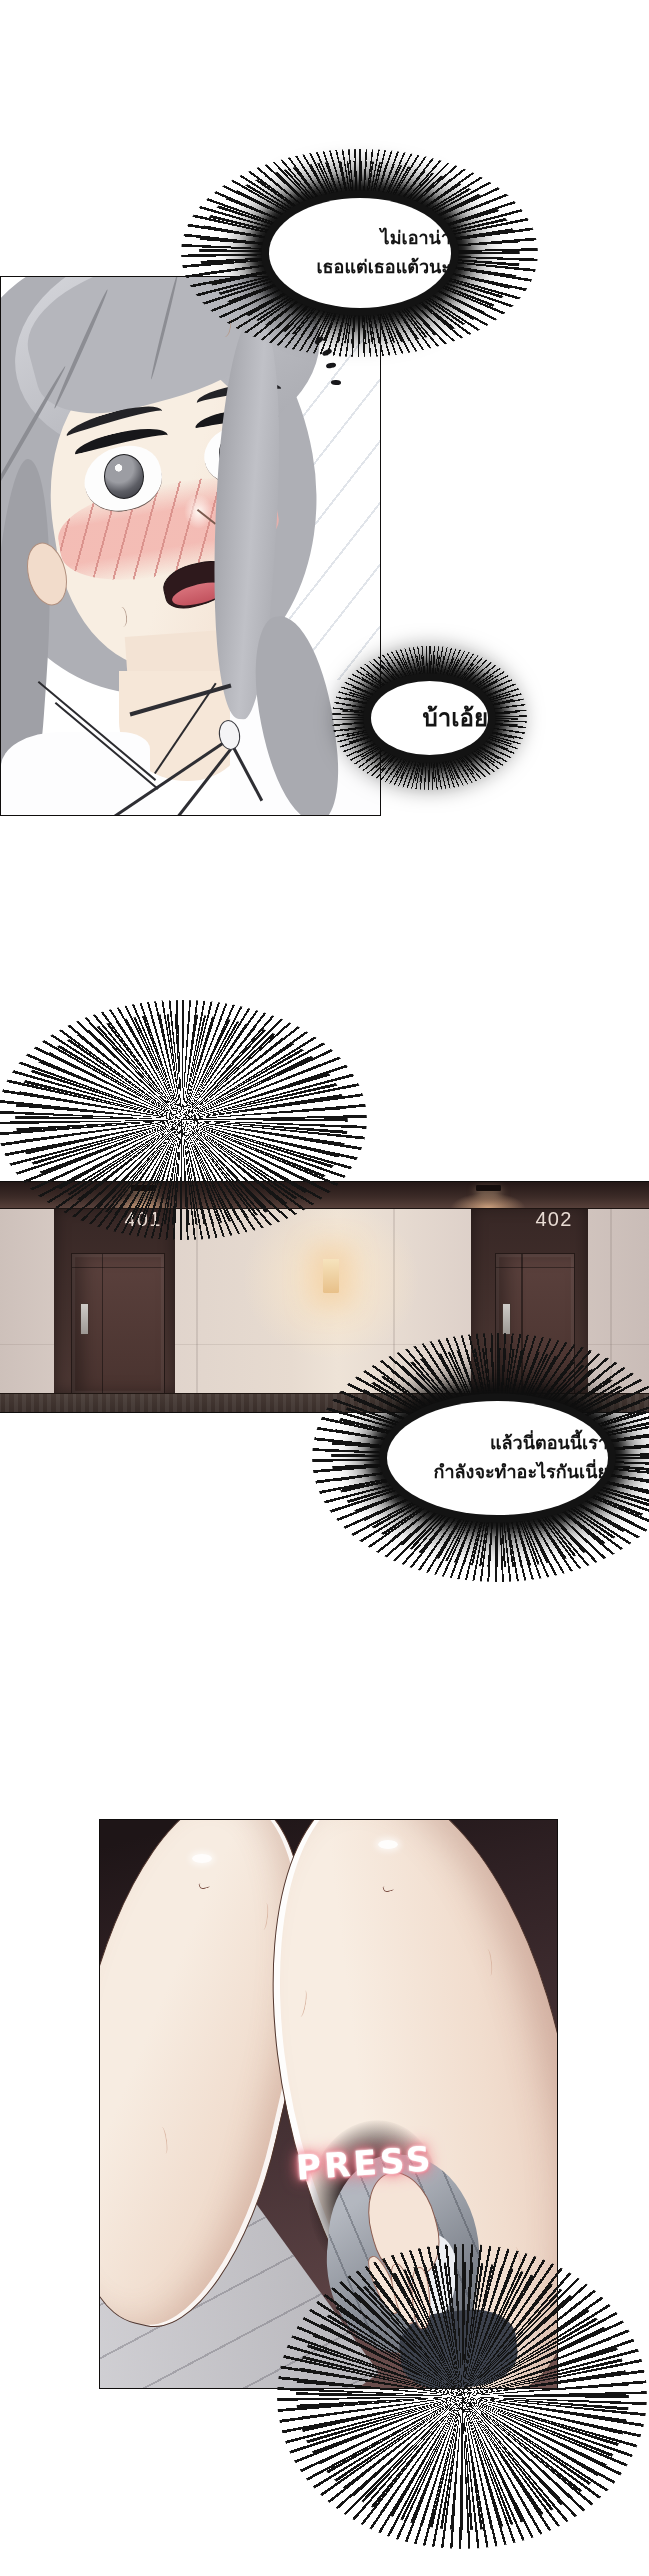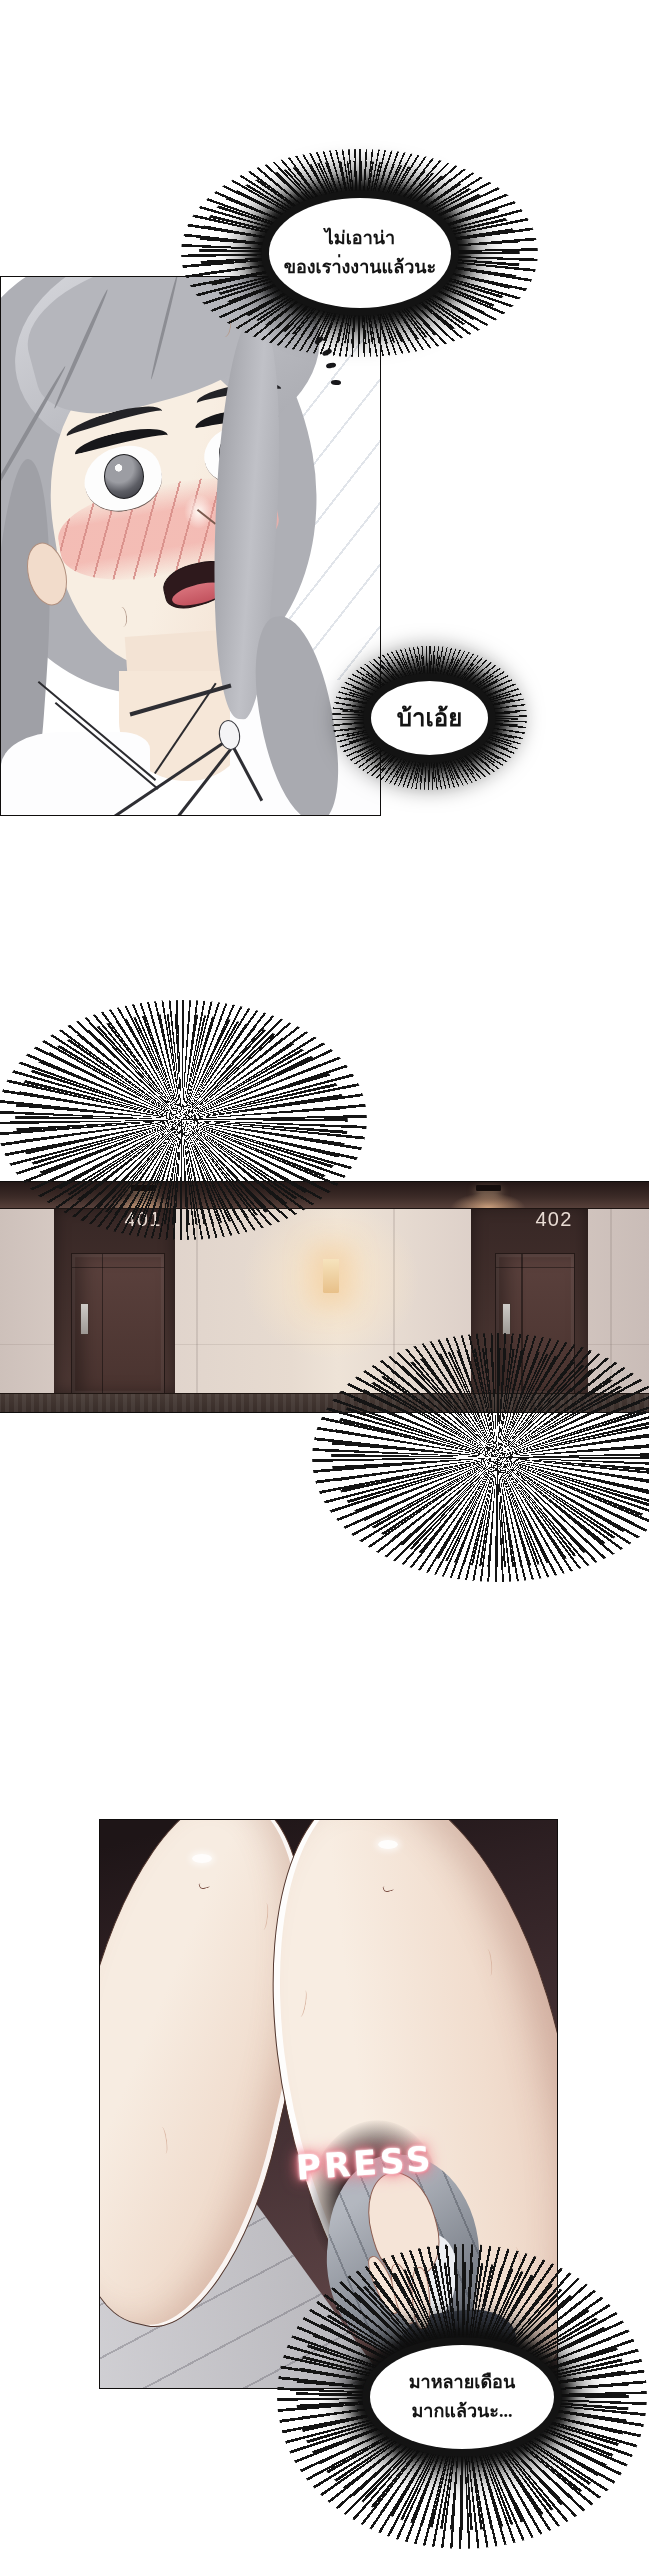--- a/index.html
+++ b/index.html
@@ -11,21 +11,21 @@
   
   .panel{position:absolute;background:#fff;border:1.9px solid #0f0d0c;overflow:hidden;}
 
   
   .burst{position:absolute;z-index:6;}
   .burst .rays{position:absolute;inset:0;border-radius:50%;
     background:repeating-conic-gradient(from 0deg,#141414 0deg 0.9deg,rgba(20,20,20,0) 0.9deg 3.4deg);}
   .burst .rays2{position:absolute;inset:6% 5%;border-radius:50%;transform:rotate(2deg);
     background:repeating-conic-gradient(from 1.6deg,#141414 0deg 1.1deg,rgba(20,20,20,0) 1.1deg 4.3deg);}
   .burst .core{position:absolute;background:#ffffff;border-radius:50%;
-    display:flex;flex-direction:column;align-items:center;justify-content:center;text-align:center;
+    display:flex;flex-direction:column;align-items:flex-end;justify-content:center;text-align:center;
     box-shadow:0 0 0 7.8px #131313,0 0 10.4px 18px rgba(14,14,14,.97),0 0 22px 32px rgba(14,14,14,.5);}
   .burst .line{font-size:18px;font-weight:600;line-height:1.62;white-space:nowrap;color:#141414;}
   .b1{left:181px;top:149px;width:357px;height:208px;}
   .b1 .core{left:88px;top:49px;width:182px;height:110px;}
   .b2{left:332px;top:646px;width:195px;height:144px;}
   .b2 .core{left:39px;top:35px;width:117px;height:74px;}
   .b2 .line{font-size:24px;font-weight:700;}
   .b3{left:-3.2px;top:1000px;width:370px;height:240px;}
   .b3 .core{left:66px;top:60px;width:238px;height:120px;}
   .b4{left:312px;top:1333px;width:370px;height:249px;}
@@ -259,46 +259,46 @@
     <div class="abs finger" style="left:294px;top:443px;transform:rotate(-14deg);"></div>
     <div class="abs finger" style="left:312px;top:447px;transform:rotate(-4deg);"></div>
     <div class="abs sfx-press">PRESS</div>
   </div>
 
   <div class="burst b1">
     <div class="rays"></div>
     <div class="rays2"></div>
     <div class="core">
       <div class="line">ไม่เอาน่า</div>
-      <div class="line">ของเรา่งงานแล้วนะ</div>
+      <div class="line">เธอแต่เธอแต้วนะ</div>
     </div>
   </div>
 
   <div class="burst b2">
     <div class="rays"></div>
     <div class="rays2"></div>
     <div class="core">
       <div class="line">บ้าเอ้ย</div>
     </div>
   </div>
 
   <div class="burst b3">
     <div class="rays"></div>
     <div class="rays2"></div>
   </div>
 
   <div class="burst b4">
     <div class="rays"></div>
     <div class="rays2"></div>
+    <div class="core">
+      <div class="line">แล้วนี่ตอนนี้เรา</div>
+      <div class="line">กำลังจะทำอะไรกันเนี่ย</div>
+    </div>
   </div>
 
 
   <div class="burst b6">
     <div class="rays"></div>
     <div class="rays2"></div>
-    <div class="core">
-      <div class="line">มาหลายเดือน</div>
-      <div class="line">มากแล้วนะ...</div>
-    </div>
   </div>
 
 </div>
 
 
 </body></html>

